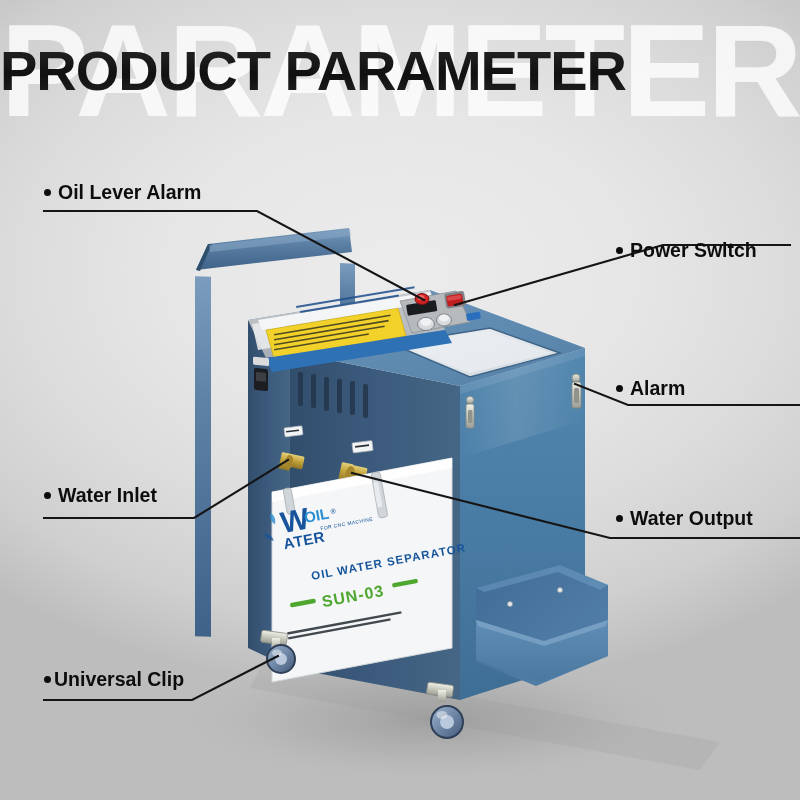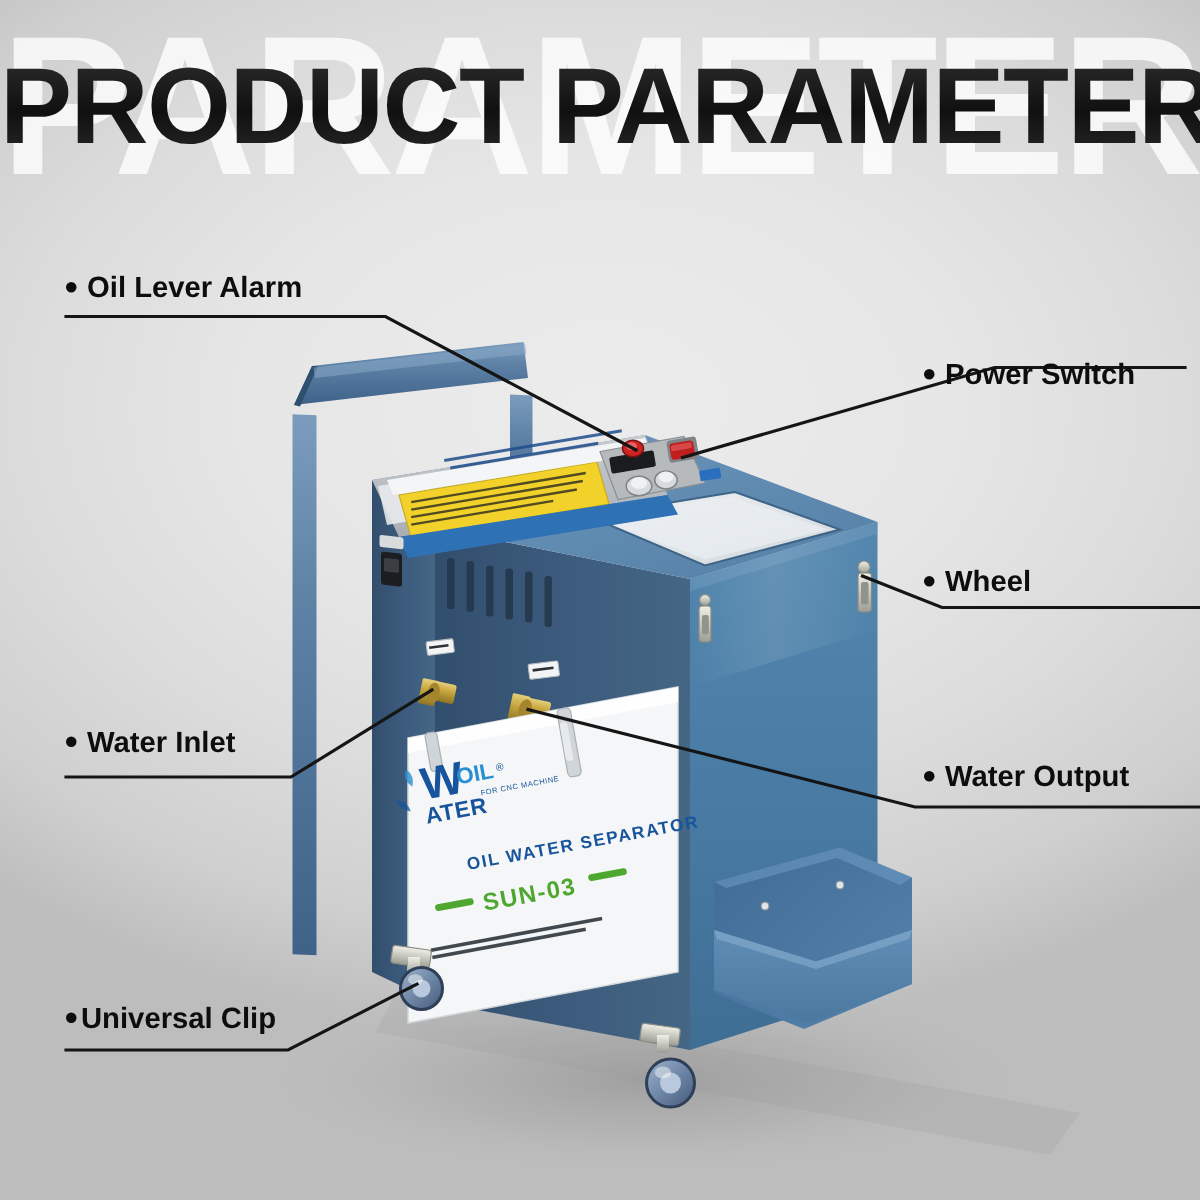--- a/index.html
+++ b/index.html
@@ -39,21 +39,21 @@
     line-height: 150px;
     color: rgba(255,255,255,0.78);
     user-select: none;
     white-space: nowrap;
   }
   .title {
     position: absolute;
     left: 0; top: 36px;
     width: 800px;
     text-align: left;
-    font-size: 72px;
+    font-size: 56px;
     font-weight: bold;
     letter-spacing: -1px;
     line-height: 70px;
     color: #141414;
     background: linear-gradient(180deg, #2c2c2c 0%, #101010 55%, #282828 100%);
     -webkit-background-clip: text;
     background-clip: text;
     -webkit-text-fill-color: transparent;
     white-space: nowrap;
   }
@@ -364,21 +364,21 @@
 
   <div class="callout" style="left:616px; top:238px;">
     <span class="dot"></span><span>Power Switch</span>
   </div>
 
   <div class="callout" style="left:44px; top:180px;">
     <span class="dot"></span><span>Oil Lever Alarm</span>
   </div>
 
   <div class="callout" style="left:616px; top:376px;">
-    <span class="dot"></span><span>Wheel</span>
+    <span class="dot"></span><span>Alarm</span>
   </div>
 
   <div class="callout" style="left:616px; top:506px;">
     <span class="dot"></span><span>Water Output</span>
   </div>
 
   <div class="callout" style="left:44px; top:483px;">
     <span class="dot"></span><span>Water Inlet</span>
   </div>
 

